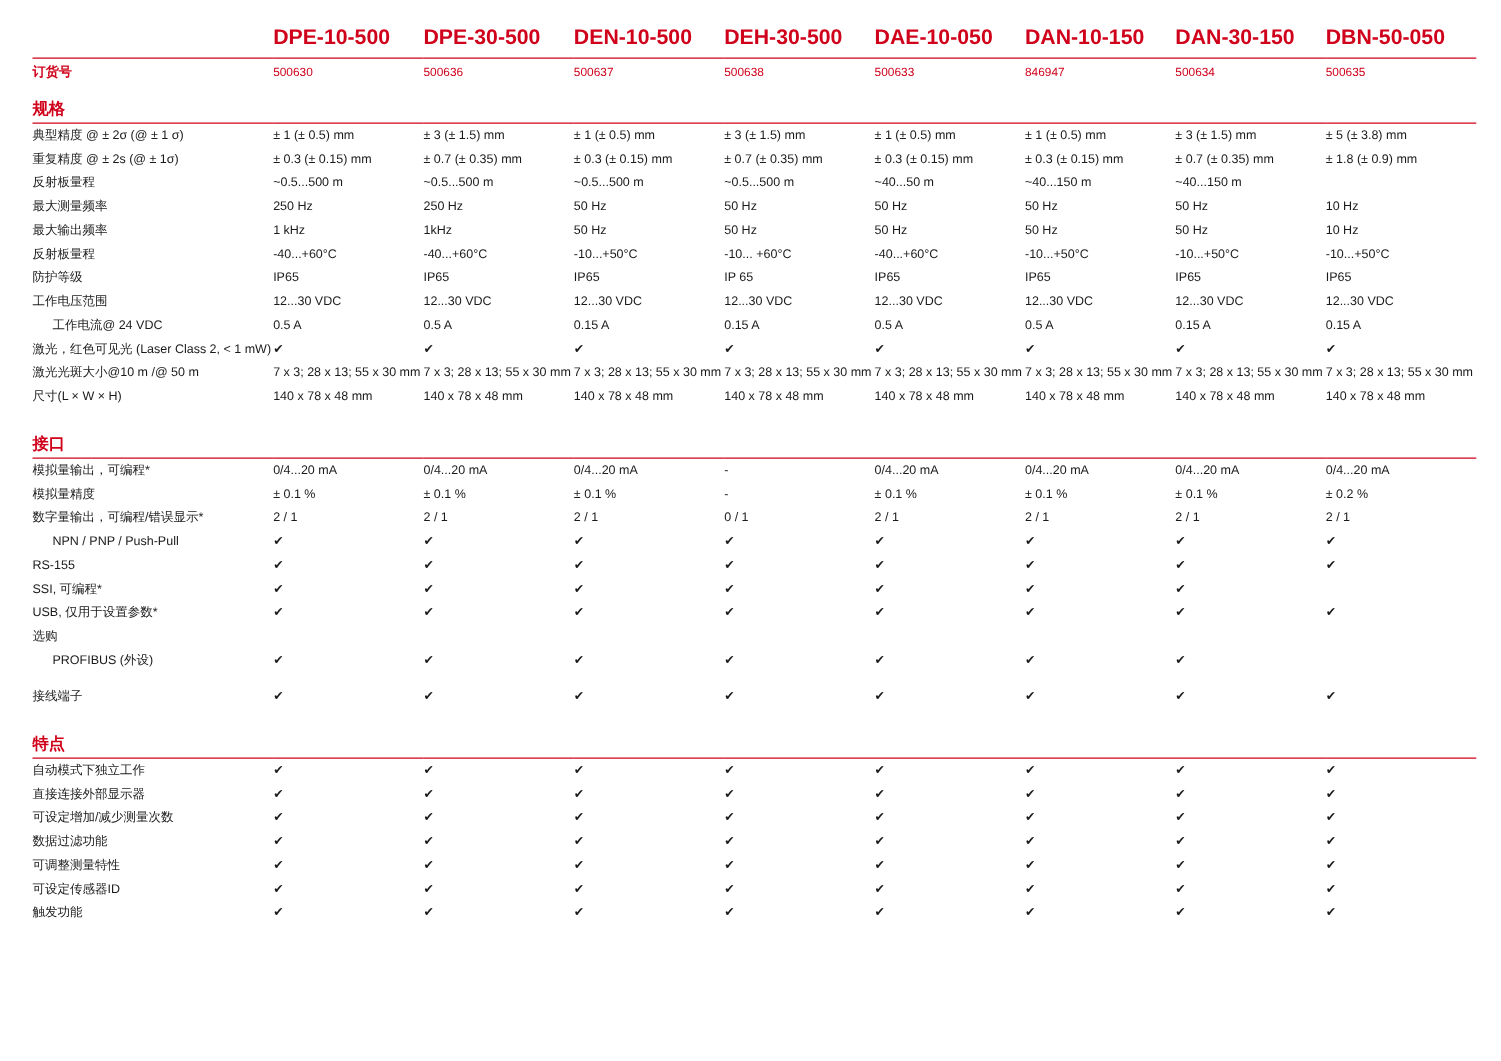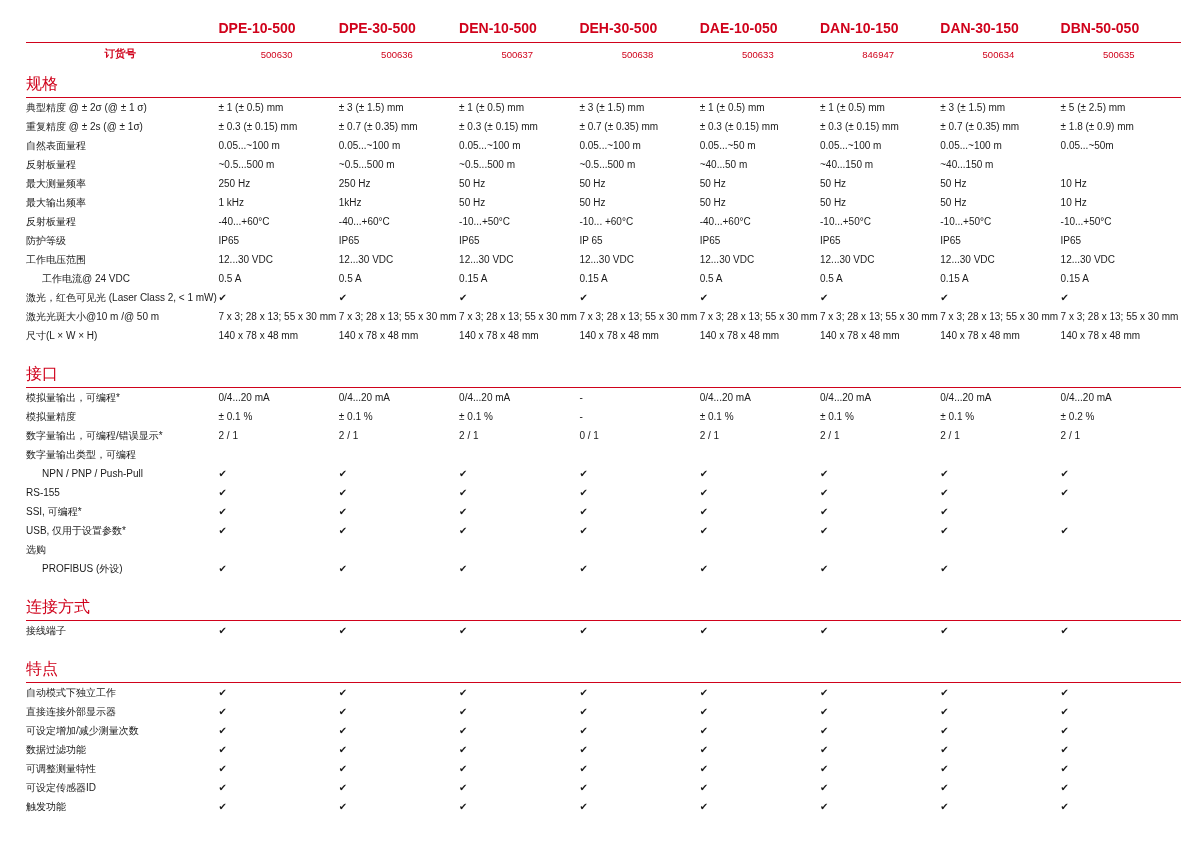--- a/index.html
+++ b/index.html
@@ -32,44 +32,43 @@
   td, th {
     padding: 0;
     vertical-align: middle;
     text-align: left;
   }
 
   
   tr.headrow td {
     color: #d0021b;
     font-weight: bold;
-    font-size: 14px;
+    font-size: 17px;
     padding: 2px 4px 6px 0;
     border-bottom: 1.2px solid #d0021b;
   }
   tr.headrow td.labelcell { border-bottom: 1.2px solid #d0021b; }
 
   
   tr.orderrow td {
     color: #d0021b;
     font-size: 9.5px;
     padding: 4px 4px 4px 0;
-    text-align: center;
   }
   tr.orderrow td.labelcell {
     color: #d0021b;
     font-weight: bold;
     font-size: 10.5px;
   }
 
   
   tr.section td {
     color: #d0021b;
-    font-weight: normal;
-    font-size: 16px;
+    font-weight: bold;
+    font-size: 13px;
     padding: 9px 4px 2px 0;
     border-bottom: 1.1px solid #d0021b;
   }
   tr.spacer td { height: 10px; border: none; }
 
   tr.datarow td {
     padding: 3px 4px 3px 0;
     font-size: 10px;
     line-height: 13px;
     white-space: nowrap;
@@ -137,45 +136,34 @@
         </tr>
         <tr class="datarow">
           <td class="labelcell">典型精度 @ ± 2σ (@ ± 1 σ)</td>
           <td>± 1 (± 0.5) mm</td>
           <td>± 3 (± 1.5) mm</td>
           <td>± 1 (± 0.5) mm</td>
           <td>± 3 (± 1.5) mm</td>
           <td>± 1 (± 0.5) mm</td>
           <td>± 1 (± 0.5) mm</td>
           <td>± 3 (± 1.5) mm</td>
-          <td>± 5 (± 2.5) mm</td>
+          <td>± 5 (± 3.8) mm</td>
         </tr>
         <tr class="datarow">
           <td class="labelcell">重复精度 @ ± 2s (@ ± 1σ)</td>
           <td>± 0.3 (± 0.15) mm</td>
           <td>± 0.7 (± 0.35) mm</td>
           <td>± 0.3 (± 0.15) mm</td>
           <td>± 0.7 (± 0.35) mm</td>
           <td>± 0.3 (± 0.15) mm</td>
           <td>± 0.3 (± 0.15) mm</td>
           <td>± 0.7 (± 0.35) mm</td>
           <td>± 1.8 (± 0.9) mm</td>
         </tr>
         <tr class="datarow">
-          <td class="labelcell">自然表面量程</td>
-          <td>0.05...~100 m</td>
-          <td>0.05...~100 m</td>
-          <td>0.05...~100 m</td>
-          <td>0.05...~100 m</td>
-          <td>0.05...~50 m</td>
-          <td>0.05...~100 m</td>
-          <td>0.05...~100 m</td>
-          <td>0.05...~50m</td>
-        </tr>
-        <tr class="datarow">
           <td class="labelcell">反射板量程</td>
           <td>~0.5...500 m</td>
           <td>~0.5...500 m</td>
           <td>~0.5...500 m</td>
           <td>~0.5...500 m</td>
           <td>~40...50 m</td>
           <td>~40...150 m</td>
           <td>~40...150 m</td>
           <td></td>
         </tr>
@@ -319,31 +307,20 @@
           <td>2 / 1</td>
           <td>2 / 1</td>
           <td>2 / 1</td>
           <td>0 / 1</td>
           <td>2 / 1</td>
           <td>2 / 1</td>
           <td>2 / 1</td>
           <td>2 / 1</td>
         </tr>
         <tr class="datarow">
-          <td class="labelcell">数字量输出类型，可编程</td>
-          <td></td>
-          <td></td>
-          <td></td>
-          <td></td>
-          <td></td>
-          <td></td>
-          <td></td>
-          <td></td>
-        </tr>
-        <tr class="datarow">
           <td class="labelcell indent1">NPN / PNP / Push-Pull</td>
           <td class="check">✔</td>
           <td class="check">✔</td>
           <td class="check">✔</td>
           <td class="check">✔</td>
           <td class="check">✔</td>
           <td class="check">✔</td>
           <td class="check">✔</td>
           <td class="check">✔</td>
         </tr>
@@ -397,31 +374,20 @@
           <td class="check">✔</td>
           <td class="check">✔</td>
           <td class="check">✔</td>
           <td class="check">✔</td>
           <td class="check">✔</td>
           <td class="check">✔</td>
           <td></td>
         </tr>
         <tr class="spacer">
           <td colspan="9"></td>
-        </tr>
-        <tr class="section">
-          <td>连接方式</td>
-          <td></td>
-          <td></td>
-          <td></td>
-          <td></td>
-          <td></td>
-          <td></td>
-          <td></td>
-          <td></td>
         </tr>
         <tr class="datarow">
           <td class="labelcell">接线端子</td>
           <td class="check">✔</td>
           <td class="check">✔</td>
           <td class="check">✔</td>
           <td class="check">✔</td>
           <td class="check">✔</td>
           <td class="check">✔</td>
           <td class="check">✔</td>

